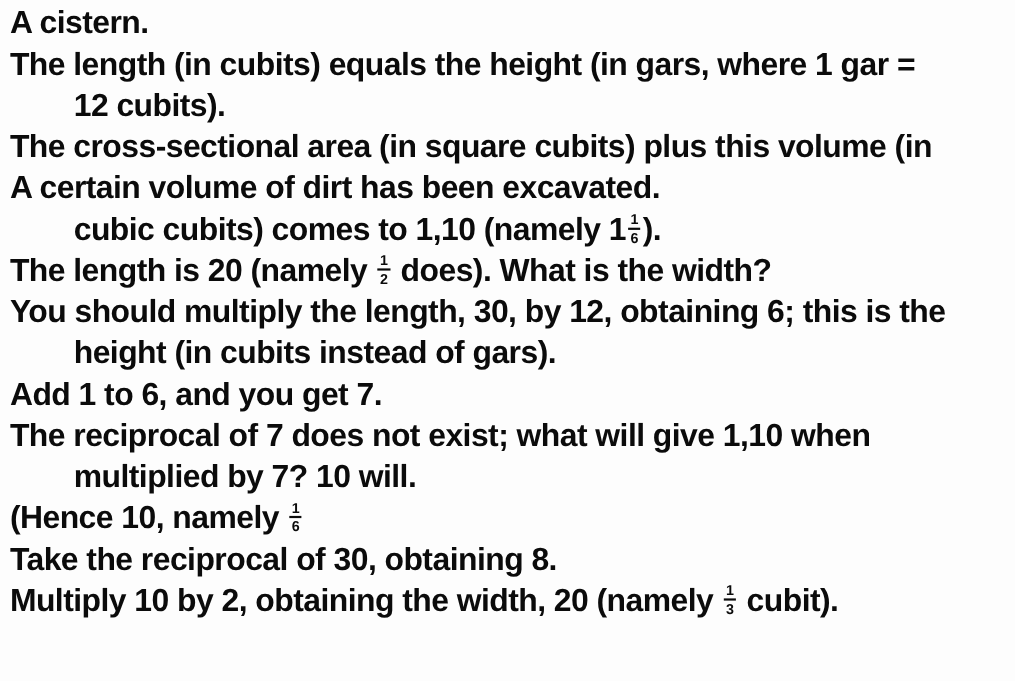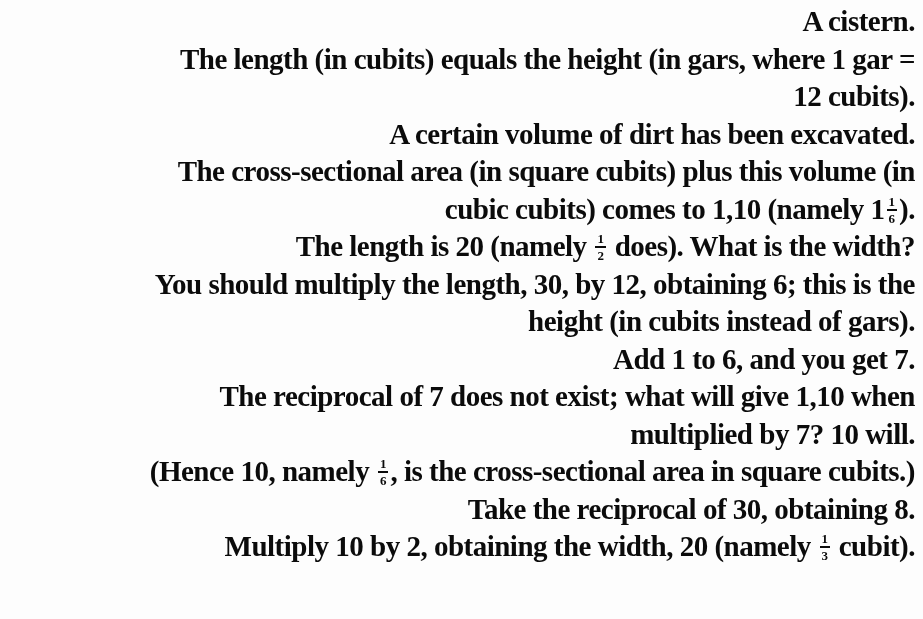--- a/index.html
+++ b/index.html
@@ -12,27 +12,26 @@
     overflow: hidden;
     background: #fdfdfd;
   }
   .page {
     box-sizing: border-box;
     width: 923px;
     height: 619px;
     padding: 3px 8px 0 9px;
   }
   .text-block {
-    font-family: Liberation Serif, serif;
+    font-family: Liberation Sans, sans-serif;
     font-weight: 700;
     font-size: 29px;
     line-height: 37.5px;
     letter-spacing: -0.5px;
     color: #0b0b0b;
-    text-align: right;
   }
   .line {
     white-space: nowrap;
   }
   .line.indent {
     padding-left: 58px;
   }
   .frac {
     display: inline-flex;
     flex-direction: column;
@@ -55,38 +54,38 @@
   }
 </style>
 </head>
 <body style="background: rgb(253, 253, 253);">
 
 <div class="page">
   <div class="text-block" id="text-block" style="color: rgb(11, 11, 11);">
       <div class="line"><span>A cistern.</span></div>
       <div class="line"><span>The length (in cubits) equals the height (in gars, where 1 gar =</span></div>
       <div class="line indent"><span>12 cubits).</span></div>
+      <div class="line"><span>The cross-sectional area (in square cubits) plus this volume (in</span></div>
       <div class="line"><span>A certain volume of dirt has been excavated.</span></div>
-      <div class="line"><span>The cross-sectional area (in square cubits) plus this volume (in</span></div>
       <div class="line indent"><span>cubic cubits) comes to 1,10 (namely 1</span><span class="frac">
           <span class="num">1</span>
           <span class="den">6</span>
         </span><span>).</span></div>
       <div class="line"><span>The length is 20 (namely </span><span class="frac">
           <span class="num">1</span>
           <span class="den">2</span>
         </span><span> does). What is the width?</span></div>
       <div class="line"><span>You should multiply the length, 30, by 12, obtaining 6; this is the</span></div>
       <div class="line indent"><span>height (in cubits instead of gars).</span></div>
       <div class="line"><span>Add 1 to 6, and you get 7.</span></div>
       <div class="line"><span>The reciprocal of 7 does not exist; what will give 1,10 when</span></div>
       <div class="line indent"><span>multiplied by 7? 10 will.</span></div>
       <div class="line"><span>(Hence 10, namely </span><span class="frac">
           <span class="num">1</span>
           <span class="den">6</span>
-        </span><span>, is the cross-sectional area in square cubits.)</span></div>
+        </span></div>
       <div class="line"><span>Take the reciprocal of 30, obtaining 8.</span></div>
       <div class="line"><span>Multiply 10 by 2, obtaining the width, 20 (namely </span><span class="frac">
           <span class="num">1</span>
           <span class="den">3</span>
         </span><span> cubit).</span></div>
     </div>
 </div>
 
 </body></html>

